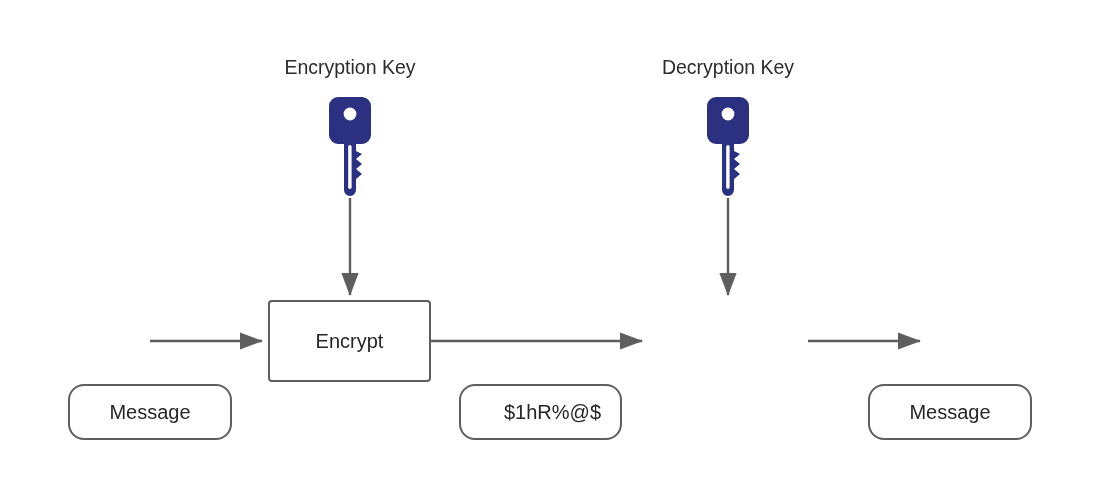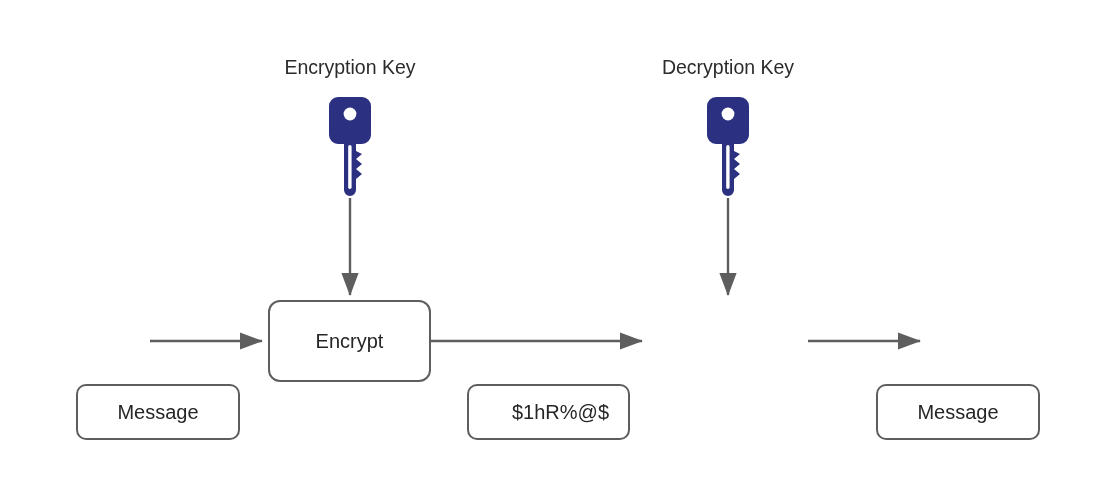--- a/index.html
+++ b/index.html
@@ -22,34 +22,33 @@
     position: absolute;
     left: 0;
     top: 0;
     width: 1100px;
     height: 484px;
   }
   .node-box {
     position: absolute;
     box-sizing: border-box;
     border: 2px solid #5e5e5e;
-    border-radius: 12px;
+    border-radius: 4px;
     background: #ffffff;
     display: flex;
     align-items: center;
     justify-content: center;
     color: #262626;
     font-family: "Liberation Sans", sans-serif;
     font-size: 20px;
     line-height: 1;
     white-space: nowrap;
   }
   .node-box.small {
-    border-radius: 10px;
-    margin-left: 8px;
+    border-radius: 16px;
   }
   .caption {
     position: absolute;
     color: #2b2b2b;
     font-family: "Liberation Sans", sans-serif;
     font-size: 19.5px;
     line-height: 1;
     white-space: nowrap;
     text-align: center;
   }

